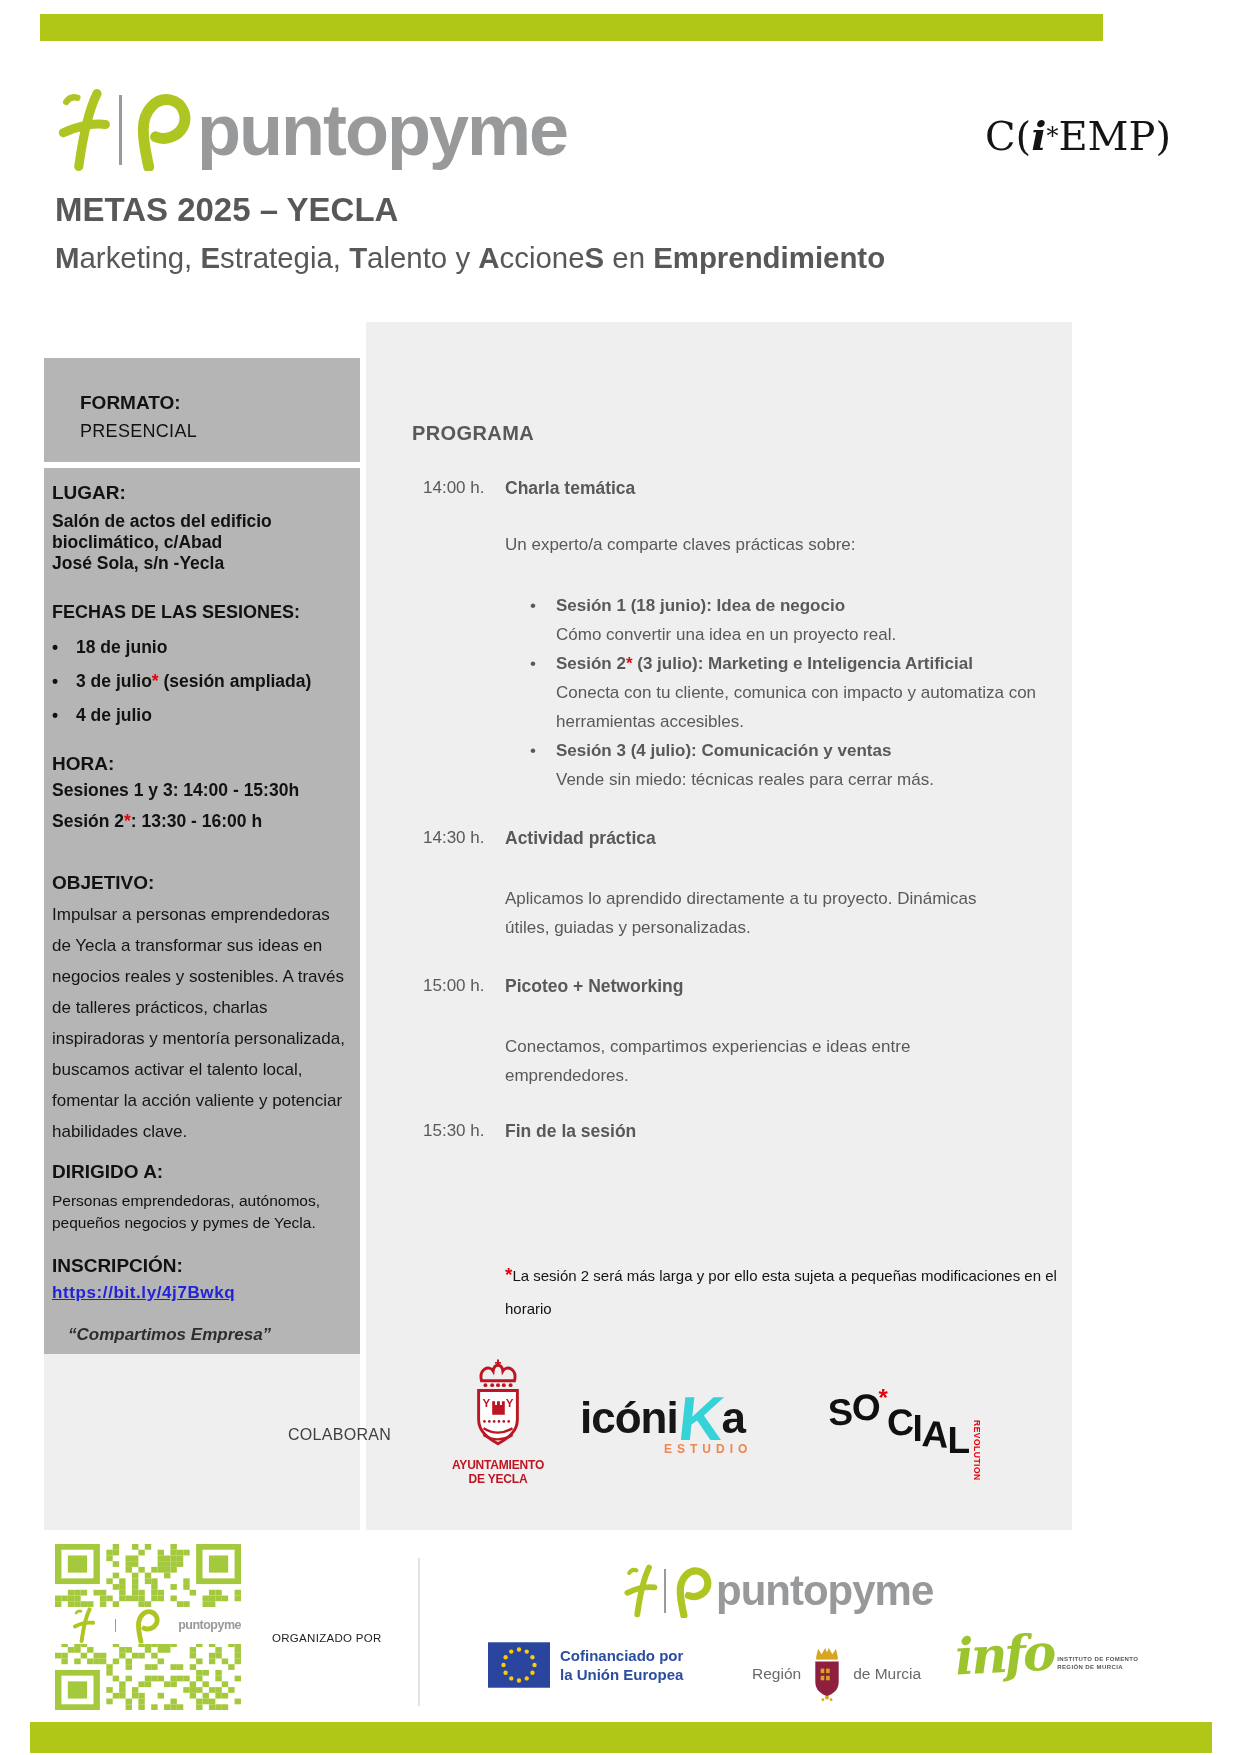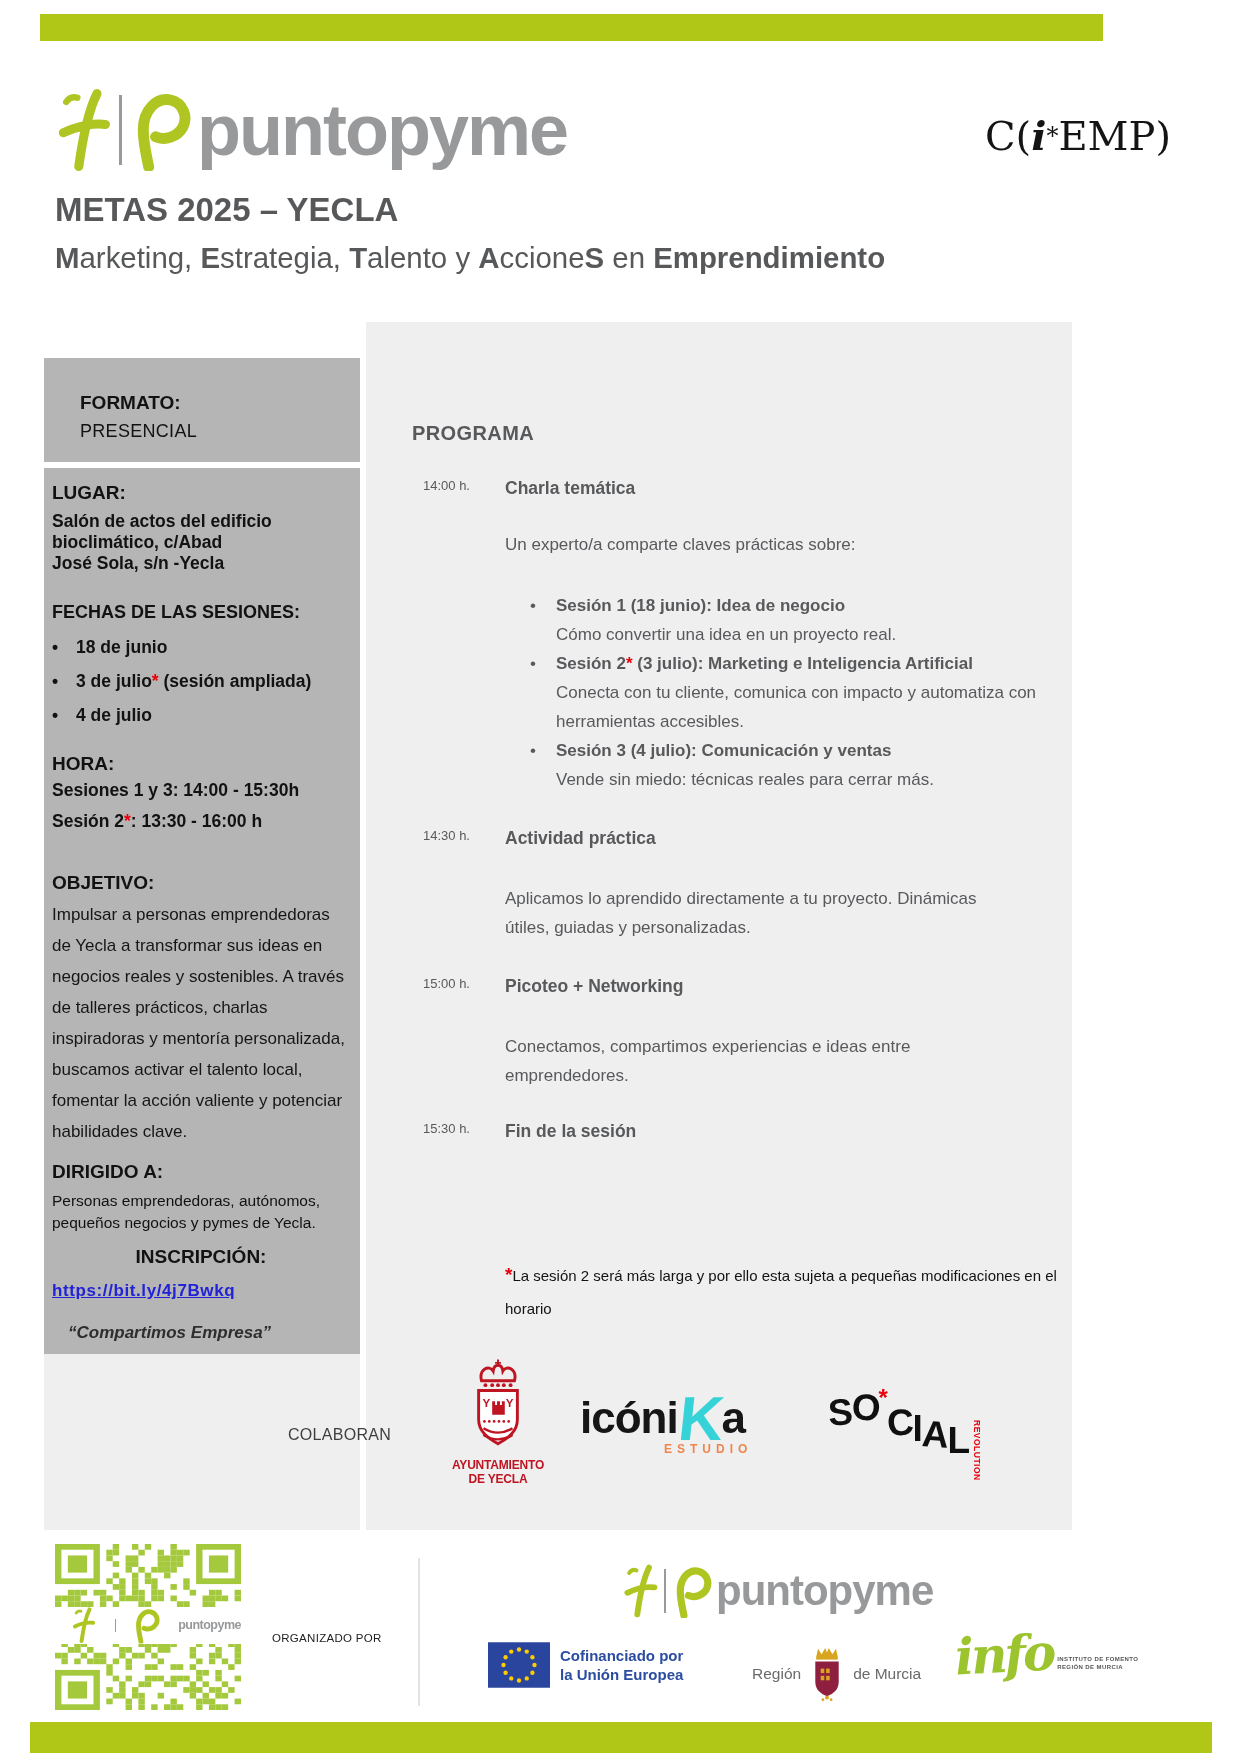--- a/index.html
+++ b/index.html
@@ -43,29 +43,29 @@
   .sb-li{display:flex;font-size:17.5px;font-weight:bold;line-height:23px;margin-bottom:11px;}
   .sb-li .dot{width:24px;flex:none;}
   .red{color:#e8000b;}
   .sb-hora{margin-top:26px;}
   .sb-hline{font-size:17.5px;font-weight:bold;line-height:22px;margin-top:4px;}
   .sb-hline2{font-size:17.5px;font-weight:bold;margin-top:10px;}
   .sb-obj-h{margin-top:40px;}
   .sb-obj{font-size:17px;line-height:31px;margin-top:5px;color:#161616;}
   .sb-dir-h{margin-top:14px;}
   .sb-dir{font-size:15.5px;line-height:22px;margin-top:7px;}
-  .sb-ins-h{margin-top:12px;text-align:center;}
-  .sb-link{display:inline-block;margin-top:13px;font-size:17px;font-weight:bold;color:#2222d6;
+  .sb-ins-h{margin-top:21px;}
+  .sb-link{display:inline-block;margin-top:6px;font-size:17px;font-weight:bold;color:#2222d6;
            text-decoration:underline;letter-spacing:.6px;word-spacing:2px;}
   .sb-claim{margin-top:22px;margin-left:16px;font-size:17px;font-weight:bold;font-style:italic;color:#2e2e2e;}
 
   
   .prg-h{left:412px;top:422px;font-size:20px;font-weight:bold;color:#58595b;letter-spacing:.4px;}
   .p-row{position:absolute;left:423px;display:flex;color:#58595b;}
-  .p-time{width:82px;flex:none;font-size:13px;}
+  .p-time{width:82px;flex:none;font-size:17px;}
   .p-title{font-size:17.5px;font-weight:bold;margin-left:0;}
   .p-desc{font-size:17px;margin-top:35px;line-height:29px;width:480px;}
   .p-intro{left:505px;top:535px;font-size:17px;color:#58595b;}
   .pb-list{left:530px;top:591px;width:510px;line-height:29px;font-size:17px;color:#58595b;}
   .pb{display:flex;}
   .pb .dot{width:26px;flex:none;}
   .pb .bt{font-weight:bold;}
   .footnote{left:505px;top:1258px;width:575px;line-height:33px;font-size:15px;color:#131313;}
   .footnote .star{color:#e8000b;font-weight:bold;font-size:19px;}
 

